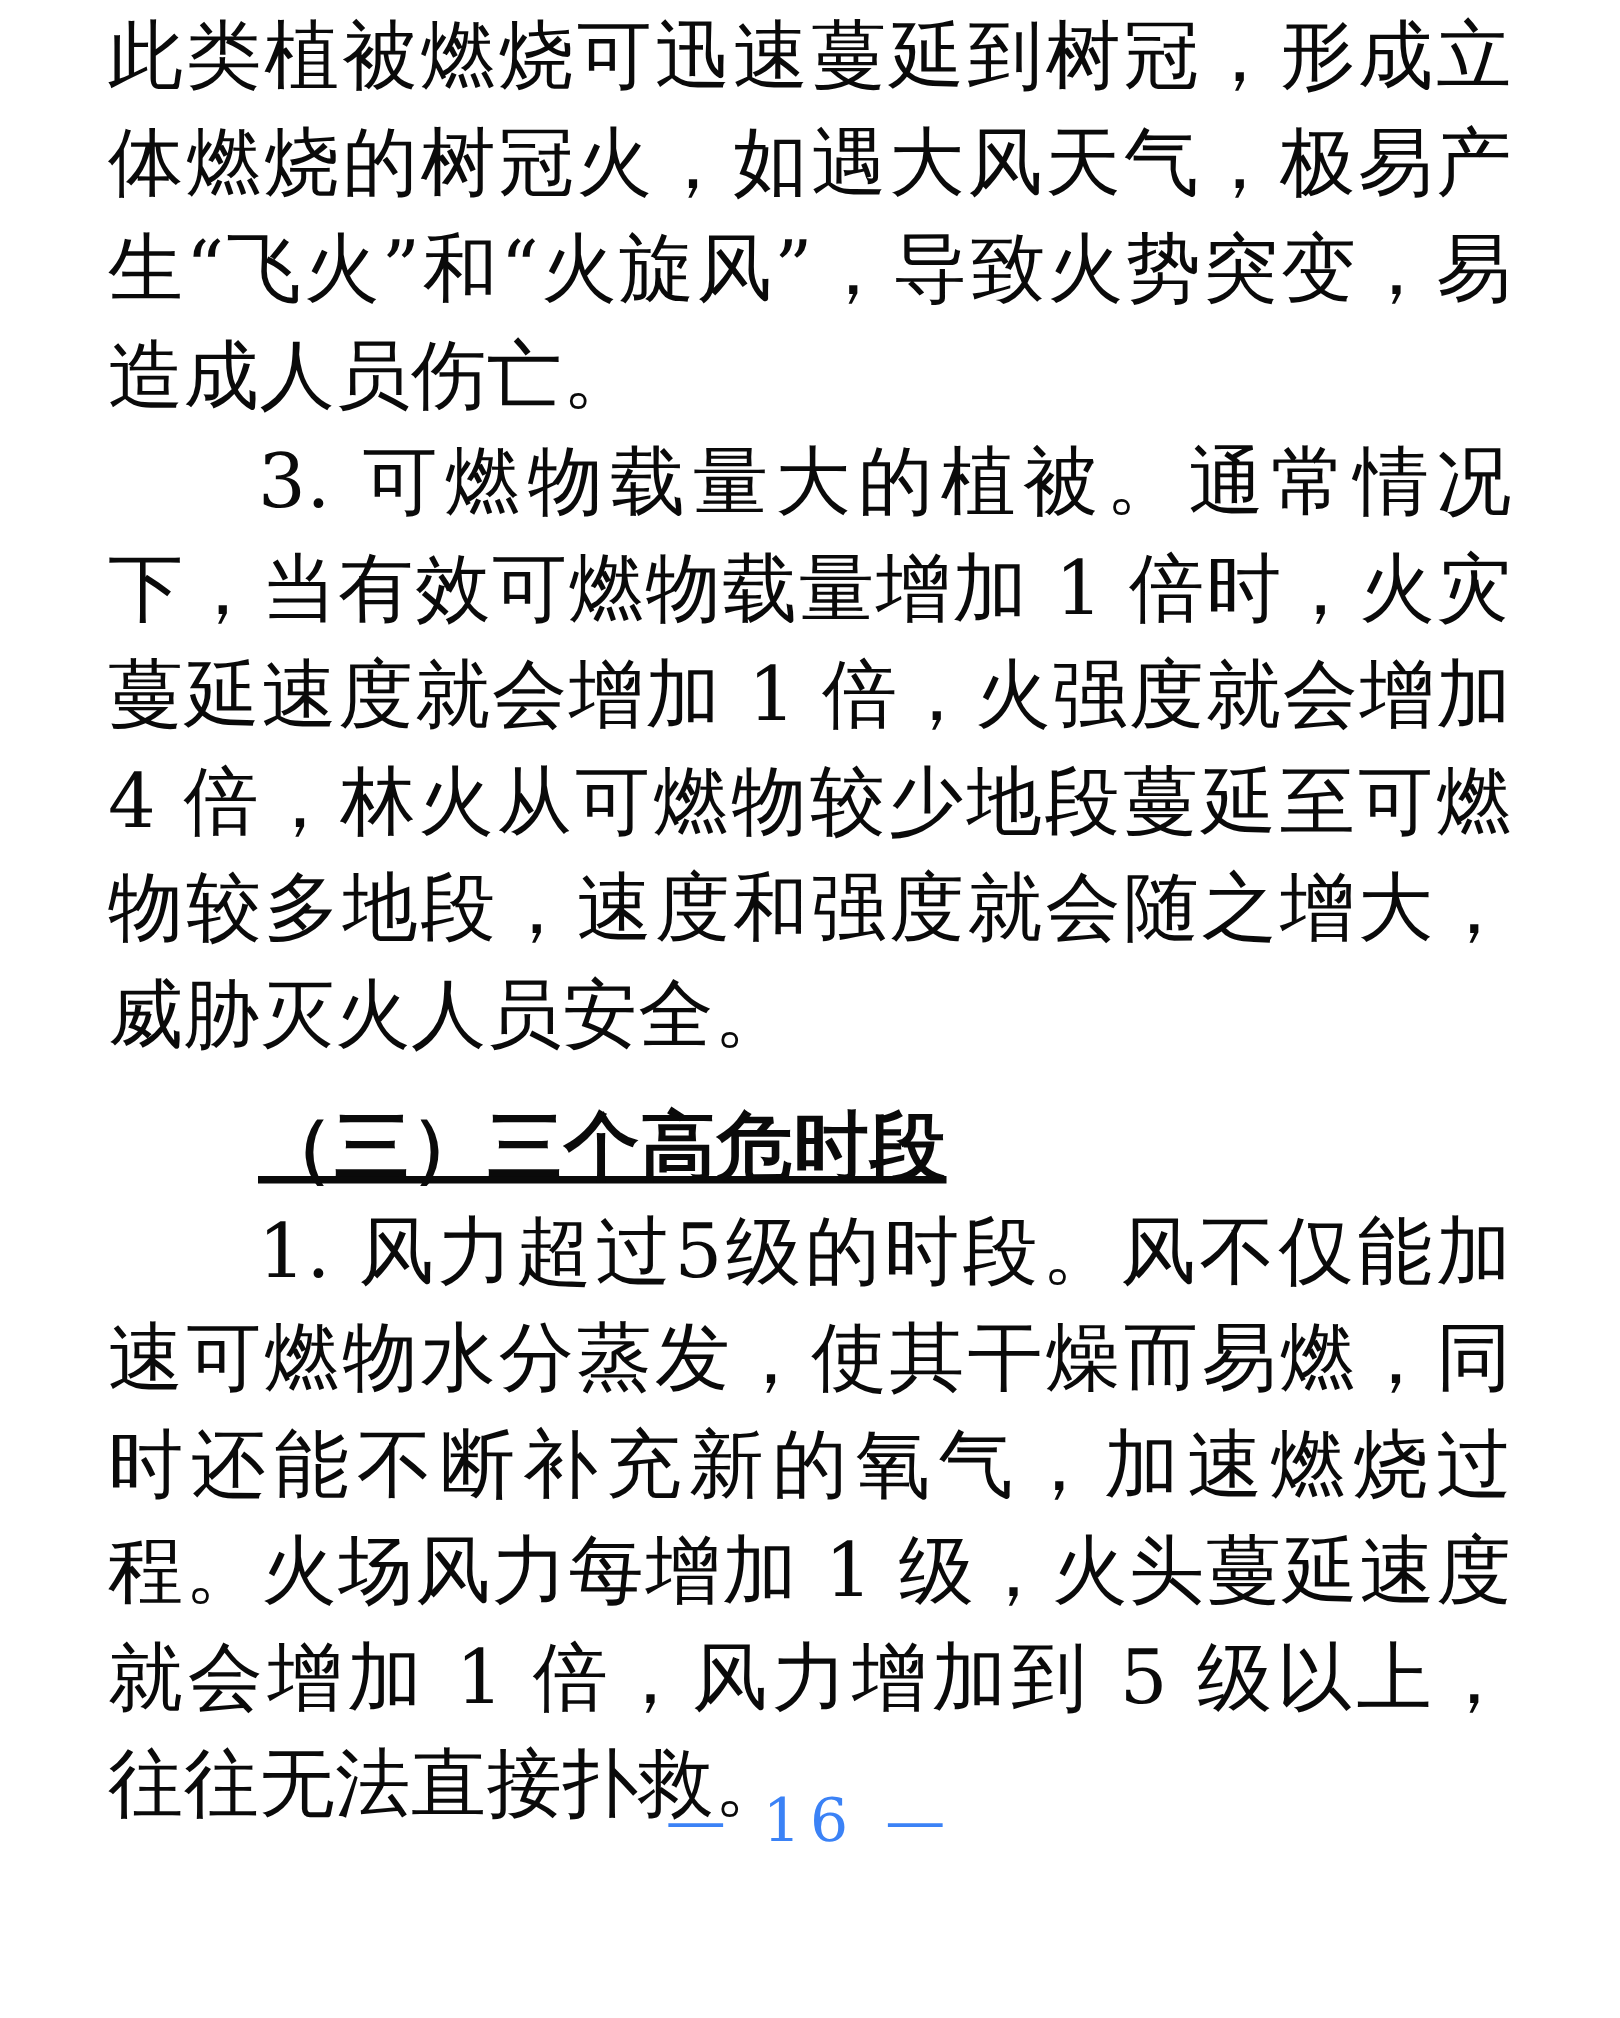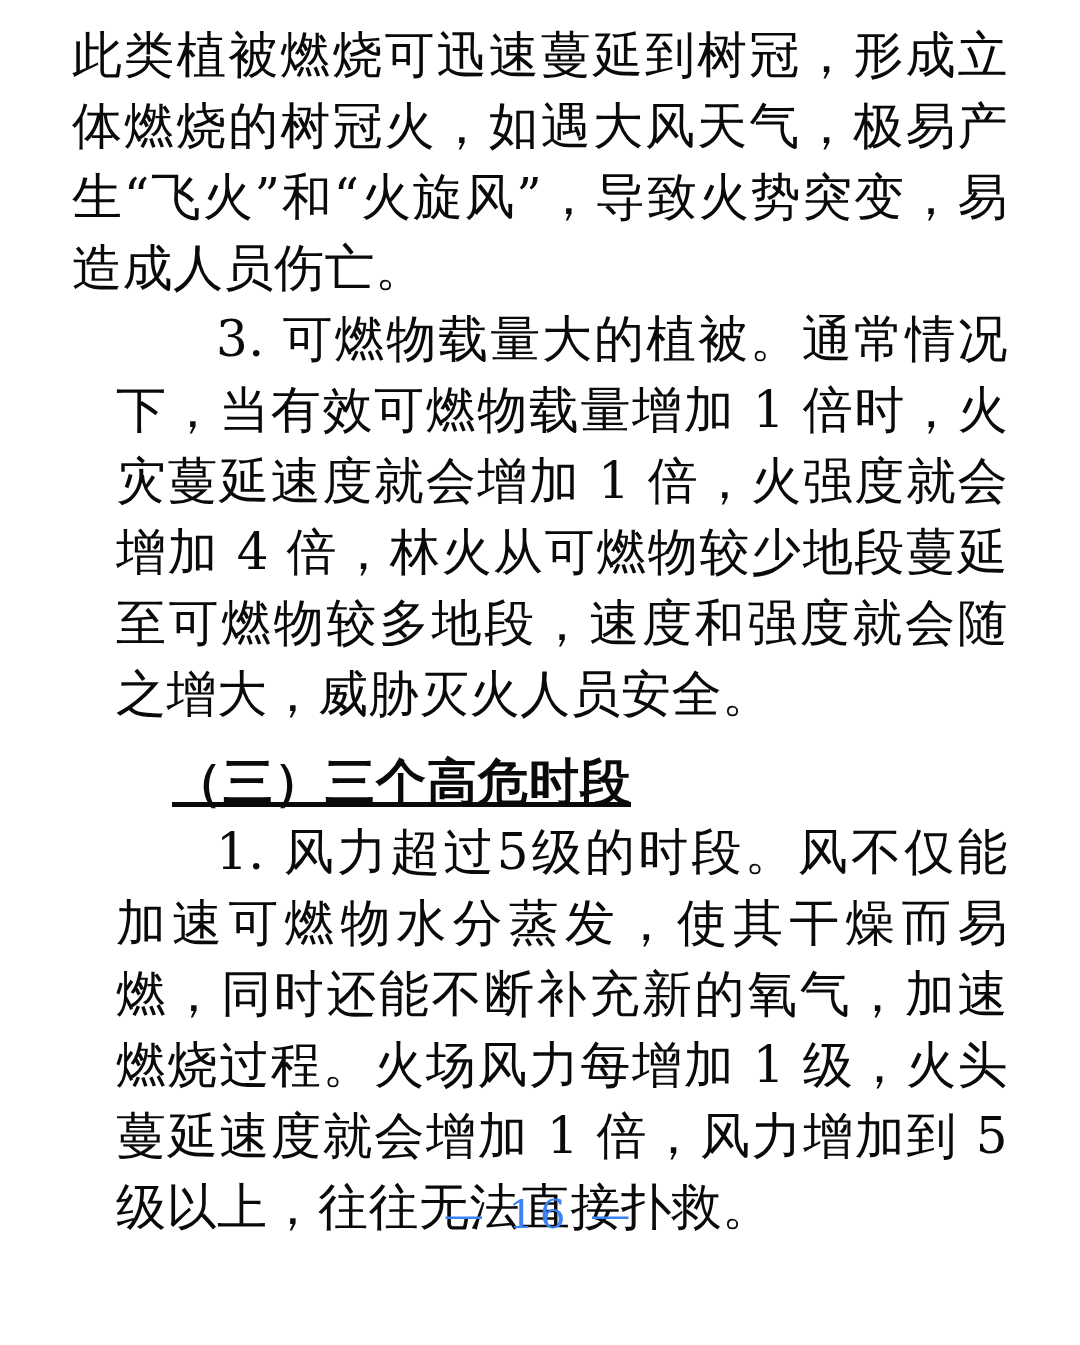--- a/index.html
+++ b/index.html
@@ -25,33 +25,32 @@
     text-align: justify;
     text-justify: inter-ideograph;
     margin: 0;
     font-weight: 500;
   }
   .para {
     margin: 0;
   }
   .indent {
     text-indent: 100px;
-    margin-left: 44px;
   }
   .heading {
     font-size: 50px;
     line-height: 71px;
     font-weight: 700;
     text-indent: 100px;
     margin: 10px 0 0 0;
     letter-spacing: 1px;
     text-decoration: underline;
   }
   .block-top {
-    padding-top: 20px;
+    padding-top: 2px;
   }
   .spacer-small {
     height: 6px;
   }
   .page-number {
     position: absolute;
     left: 0;
     right: 0;
     bottom: 108px;
     text-align: center;

